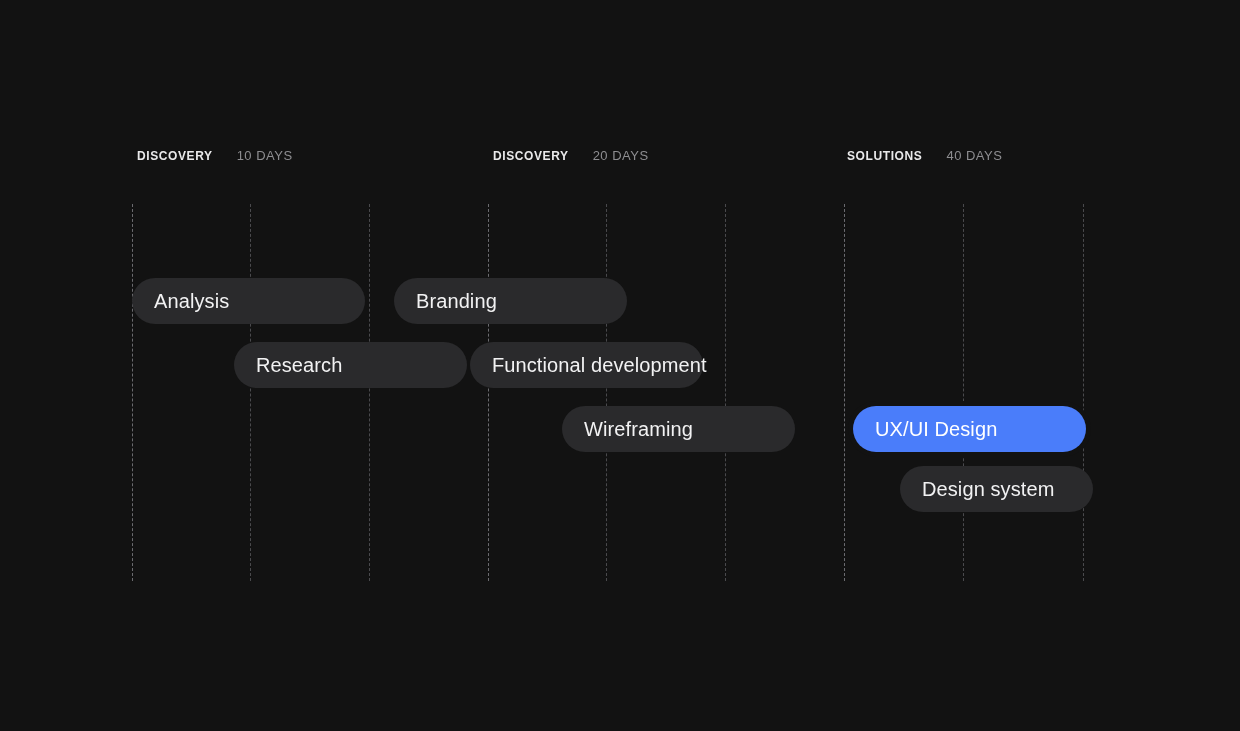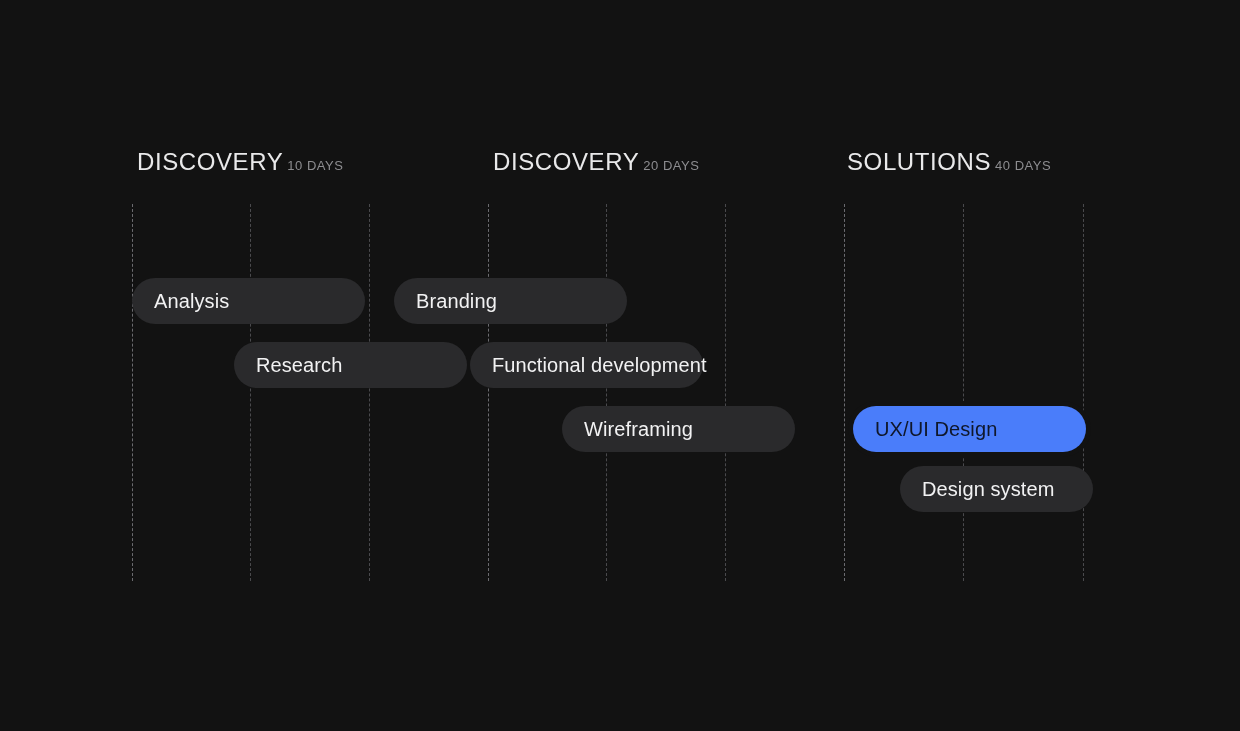--- a/index.html
+++ b/index.html
@@ -24,31 +24,31 @@
   }
 
   
   .phase-header {
     position: absolute;
     display: flex;
     align-items: baseline;
     white-space: nowrap;
   }
   .phase-name {
-    font-size: 24px;
+    font-size: 12px;
     letter-spacing: 0.6px;
     color: #e9e9ea;
-    font-weight: 400;
+    font-weight: 700;
     text-align: center;
   }
   .phase-duration {
     font-size: 13px;
     letter-spacing: 0.5px;
     color: #8d8d90;
-    margin-left: 4px;
+    margin-left: 24px;
     font-weight: 400;
   }
 
   
   .grid-line {
     position: absolute;
     width: 0;
     border-left: 1px dashed #4a4a4d;
     top: 204px;
     height: 377px;
@@ -73,21 +73,21 @@
     box-shadow: 0 0 0 5px #121212;
   }
   .task-label {
     font-size: 20px;
     color: #f2f2f3;
     font-weight: 400;
     letter-spacing: 0.1px;
     white-space: nowrap;
   }
   .task-bar.accent .task-label {
-    color: #0f172a;
+    color: #ffffff;
   }
 </style>
 </head>
 <body>
 
 <div id="timeline-root">
   <div id="grid-layer">
       <div class="grid-line grid-line-major" style="left: 132px;"></div>
       <div class="grid-line" style="left: 250px;"></div>
       <div class="grid-line" style="left: 369px;"></div>

